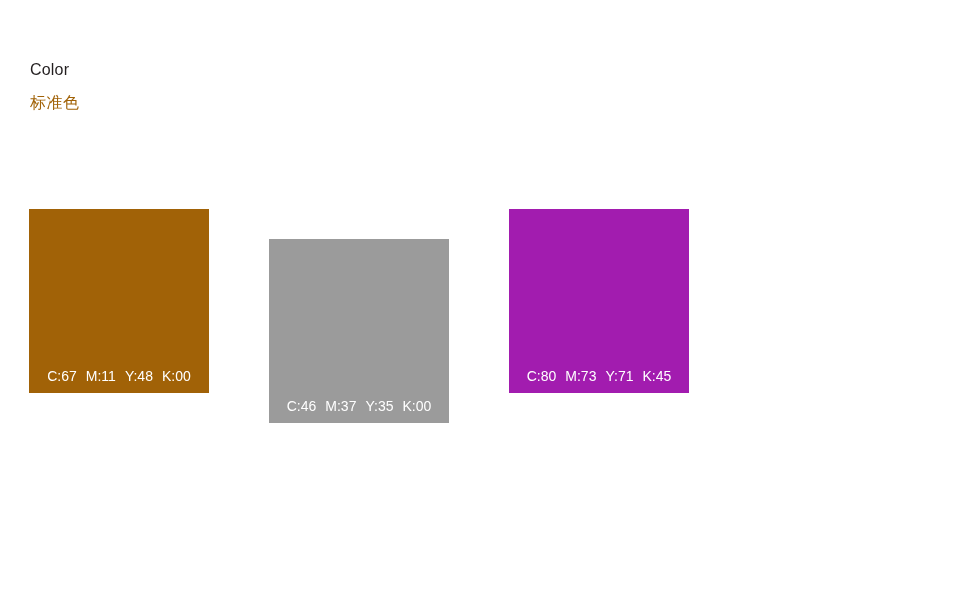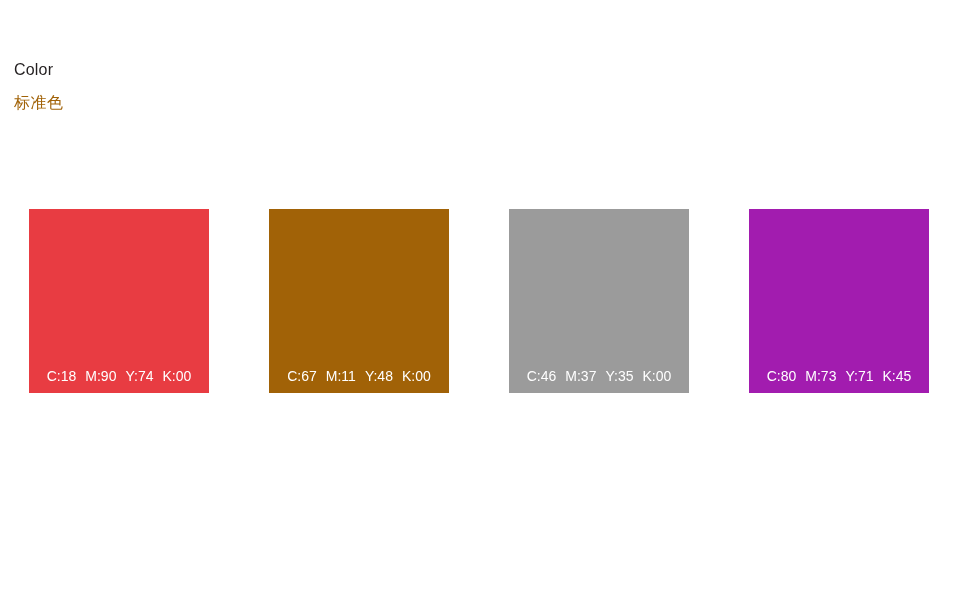--- a/index.html
+++ b/index.html
@@ -13,21 +13,21 @@
     background: #ffffff;
     font-family: "Liberation Sans", "DejaVu Sans", sans-serif;
     overflow: hidden;
     position: relative;
     -webkit-font-smoothing: antialiased;
   }
 
   
   .heading-block {
     position: absolute;
-    left: 14px;
+    left: 30px;
     top: 60px;
   }
   .heading-en {
     font-size: 16px;
     line-height: 20px;
     color: #231f20;
     font-weight: 400;
     letter-spacing: 0.2px;
     white-space: nowrap;
   }
@@ -84,33 +84,28 @@
 </head>
 <body>
 
 <div class="heading-block">
   <div class="heading-en">Color</div>
   <div class="heading-cn">标准色</div>
 </div>
 
 <div class="swatch-row">
 
-  <div class="swatch" style="background: rgb(232, 60, 66);">
-    <div class="swatch-label">
-      <span class="chan">C:18</span><span class="chan">M:90</span><span class="chan">Y:74</span><span class="chan">K:00</span>
-    </div>
-  </div>
 
   <div class="swatch" style="background: #a16207;">
     <div class="swatch-label">
       <span class="chan">C:67</span><span class="chan">M:11</span><span class="chan">Y:48</span><span class="chan">K:00</span>
     </div>
   </div>
 
-  <div class="swatch" style="background: rgb(155, 155, 155);">
+  <div class="swatch" style="background: rgb(155, 155, 155); margin-top: 30px;">
     <div class="swatch-label">
       <span class="chan">C:46</span><span class="chan">M:37</span><span class="chan">Y:35</span><span class="chan">K:00</span>
     </div>
   </div>
 
   <div class="swatch" style="background: #a21caf;">
     <div class="swatch-label">
       <span class="chan">C:80</span><span class="chan">M:73</span><span class="chan">Y:71</span><span class="chan">K:45</span>
     </div>
   </div>

